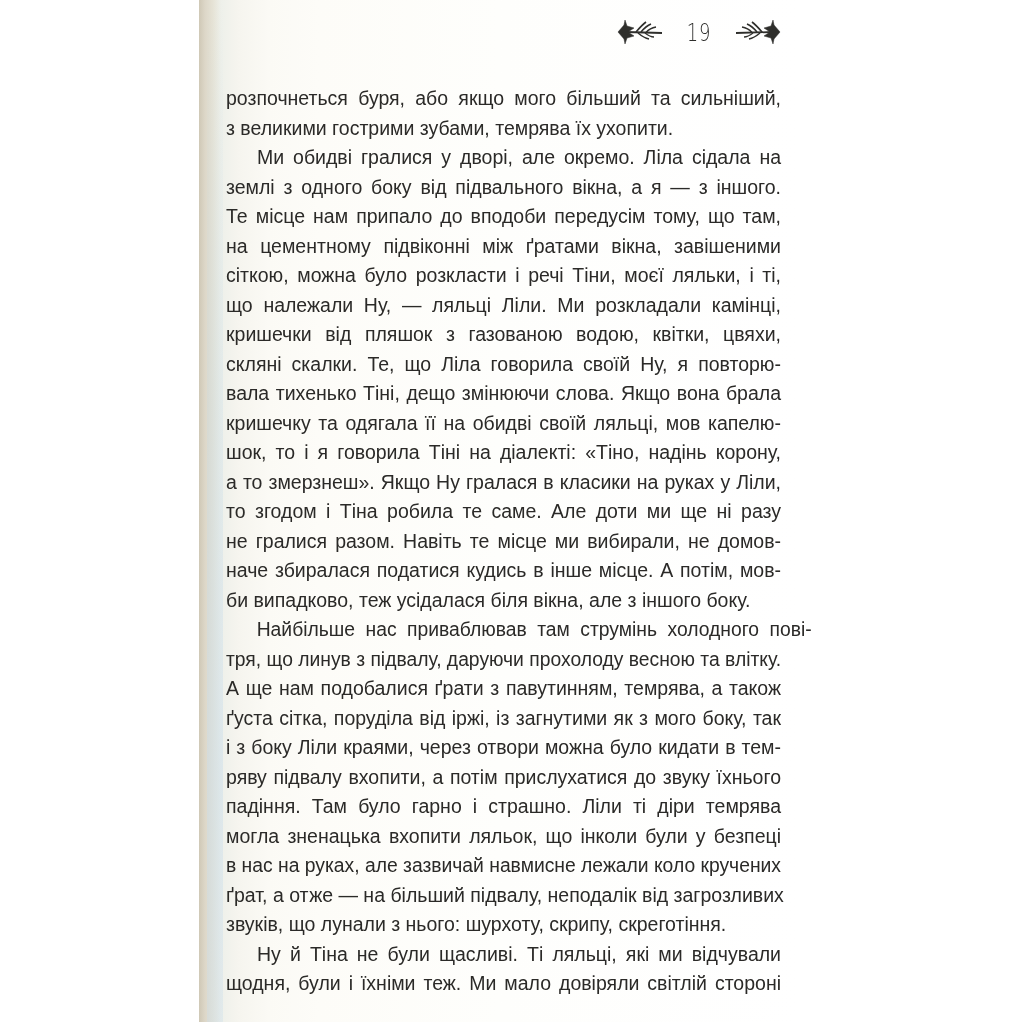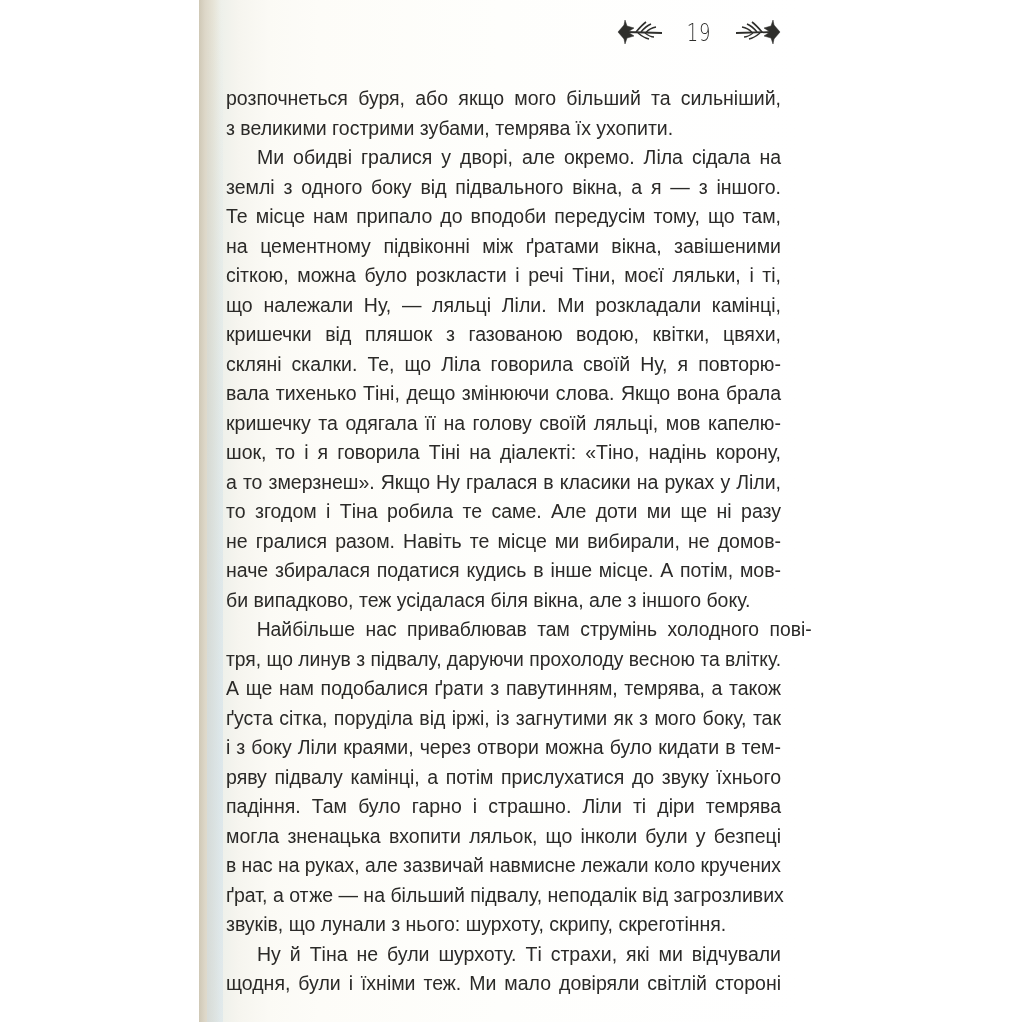--- a/index.html
+++ b/index.html
@@ -136,34 +136,34 @@
       <span class="line last">з великими гострими зубами, темрява їх ухопити.</span>
       <span class="line indent">Ми обидві гралися у дворі, але окремо. Ліла сідала на</span>
       <span class="line">землі з одного боку від підвального вікна, а я — з іншого.</span>
       <span class="line">Те місце нам припало до вподоби передусім тому, що там,</span>
       <span class="line">на цементному підвіконні між ґратами вікна, завішеними</span>
       <span class="line">сіткою, можна було розкласти і речі Тіни, моєї ляльки, і ті,</span>
       <span class="line">що належали Ну, — ляльці Ліли. Ми розкладали камінці,</span>
       <span class="line">кришечки від пляшок з газованою водою, квітки, цвяхи,</span>
       <span class="line">скляні скалки. Те, що Ліла говорила своїй Ну, я повторю-</span>
       <span class="line">вала тихенько Тіні, дещо змінюючи слова. Якщо вона брала</span>
-      <span class="line">кришечку та одягала її на голову своїй ляльці, мов капелю-</span>
+      <span class="line">кришечку та одягала її на обидві своїй ляльці, мов капелю-</span>
       <span class="line">шок, то і я говорила Тіні на діалекті: «Тіно, надінь корону,</span>
       <span class="line">а то змерзнеш». Якщо Ну гралася в класики на руках у Ліли,</span>
       <span class="line">то згодом і Тіна робила те саме. Але доти ми ще ні разу</span>
       <span class="line">не гралися разом. Навіть те місце ми вибирали, не домов-</span>
       <span class="line">наче збиралася податися кудись в інше місце. А потім, мов-</span>
       <span class="line last">би випадково, теж усідалася біля вікна, але з іншого боку.</span>
       <span class="line indent" style="width: 560.688px; transform: scaleX(0.989856);">Найбільше нас приваблював там струмінь холодного пові-</span>
       <span class="line" style="width: 560.922px; transform: scaleX(0.989443);">тря, що линув з підвалу, даруючи прохолоду весною та влітку.</span>
       <span class="line">А ще нам подобалися ґрати з павутинням, темрява, а також</span>
       <span class="line">ґуста сітка, поруділа від іржі, із загнутими як з мого боку, так</span>
       <span class="line">і з боку Ліли краями, через отвори можна було кидати в тем-</span>
-      <span class="line">ряву підвалу камінці, а потім прислухатися до звуку їхнього</span>
+      <span class="line">ряву підвалу вхопити, а потім прислухатися до звуку їхнього</span>
       <span class="line">падіння. Там було гарно і страшно. Ліли ті діри темрява</span>
       <span class="line">могла зненацька вхопити ляльок, що інколи були у безпеці</span>
       <span class="line" style="width: 560.688px; transform: scaleX(0.989856);">в нас на руках, але зазвичай навмисне лежали коло кручених</span>
       <span class="line">ґрат, а отже — на більший підвалу, неподалік від загрозливих</span>
       <span class="line last">звуків, що лунали з нього: шурхоту, скрипу, скреготіння.</span>
-      <span class="line indent">Ну й Тіна не були шурхоту. Ті страхи, які ми відчували</span>
+      <span class="line indent">Ну й Тіна не були щасливі. Ті ляльці, які ми відчували</span>
       <span class="line">щодня, були і їхніми теж. Ми мало довіряли світлій стороні</span>
     </div>
 </div>
 
 </body></html>

